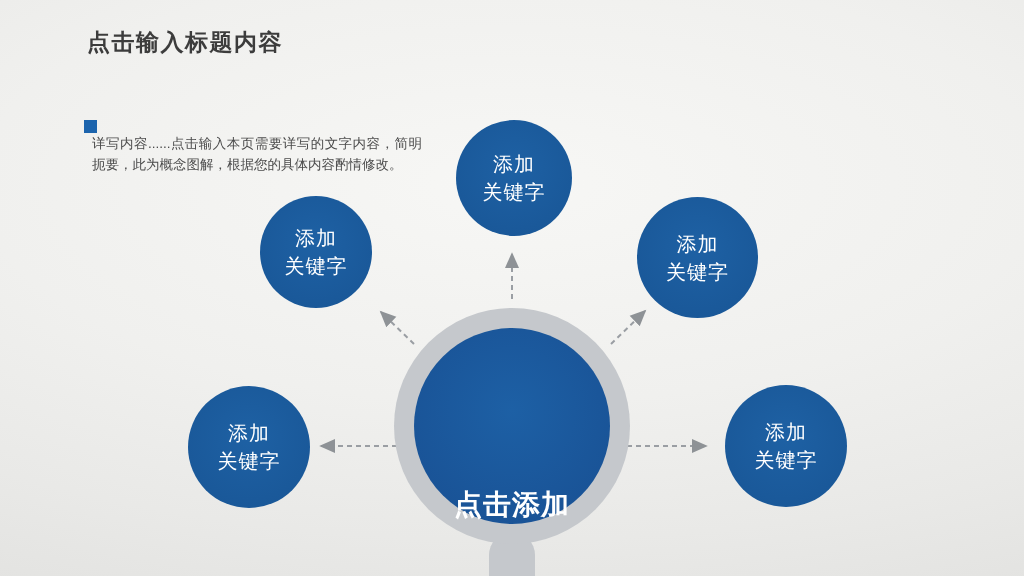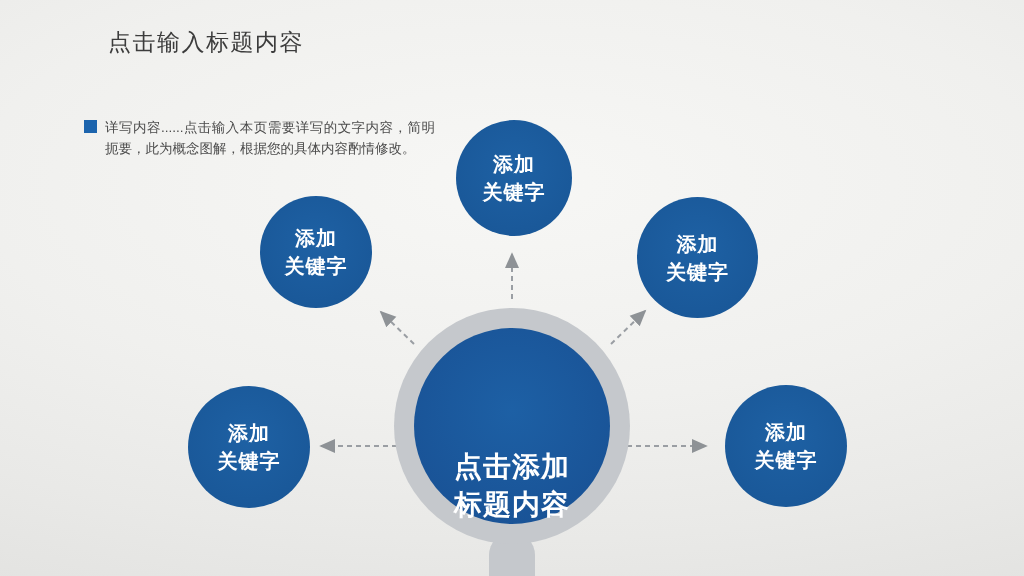--- a/index.html
+++ b/index.html
@@ -11,34 +11,35 @@
   .slide {
     position: relative;
     width: 1024px;
     height: 576px;
     overflow: hidden;
     background: radial-gradient(ellipse 130% 95% at 50% 32%,
                 #f7f7f5 0%, #f0f0ee 40%, #e9e9e7 65%, #dddddb 100%);
   }
   .slide-title {
     position: absolute;
-    left: 108px;
+    left: 87px;
     top: 27px;
     font-size: 23px;
-    font-weight: normal;
+    font-weight: bold;
     letter-spacing: 1.5px;
     color: #3c3c3c;
   }
   .body-block {
     position: absolute;
     left: 84px;
     top: 117px;
     width: 352px;
     display: flex;
     align-items: flex-start;
+    flex-direction: column;
   }
   .bullet-square {
     flex: 0 0 auto;
     width: 13px;
     height: 13px;
     margin-top: 3px;
     background: #1c64ad;
   }
   .body-text {
     margin-left: 8px;
@@ -90,21 +91,21 @@
     flex-direction: column;
     justify-content: flex-end;
     align-items: center;
   }
   .center-circle .label { margin-top: -10px; }
   .node {
     position: absolute;
     border-radius: 50%;
     background: radial-gradient(circle at 50% 42%, #1e61a4 0%, #185595 100%);
     color: #ffffff;
-    font-weight: bold;
+    font-weight: normal;
     font-size: 20px;
     line-height: 28px;
     letter-spacing: 1px;
     text-align: center;
     display: flex;
     flex-direction: column;
     justify-content: center;
     align-items: center;
   }
   .node-top         { left: 456px; top: 120px; width: 116px; height: 116px; }
@@ -137,21 +138,20 @@
     <line x1="397" y1="446" x2="321" y2="446" stroke="#9a9ea3" stroke-width="2" stroke-dasharray="5 4" marker-end="url(#arrowhead)"></line>
     <line x1="627" y1="446" x2="706" y2="446" stroke="#9a9ea3" stroke-width="2" stroke-dasharray="5 4" marker-end="url(#arrowhead)"></line>
   </svg>
 
   <div class="stem"></div>
   <div class="ring"></div>
 
   <div class="center-circle">
     <div class="label">
       <div>点击添加</div>
-      <div>标题内容</div>
     </div>
   </div>
 
   <div class="node node-top">
     <div>添加</div>
     <div>关键字</div>
   </div>
 
   <div class="node node-upper-left">
     <div>添加</div>

